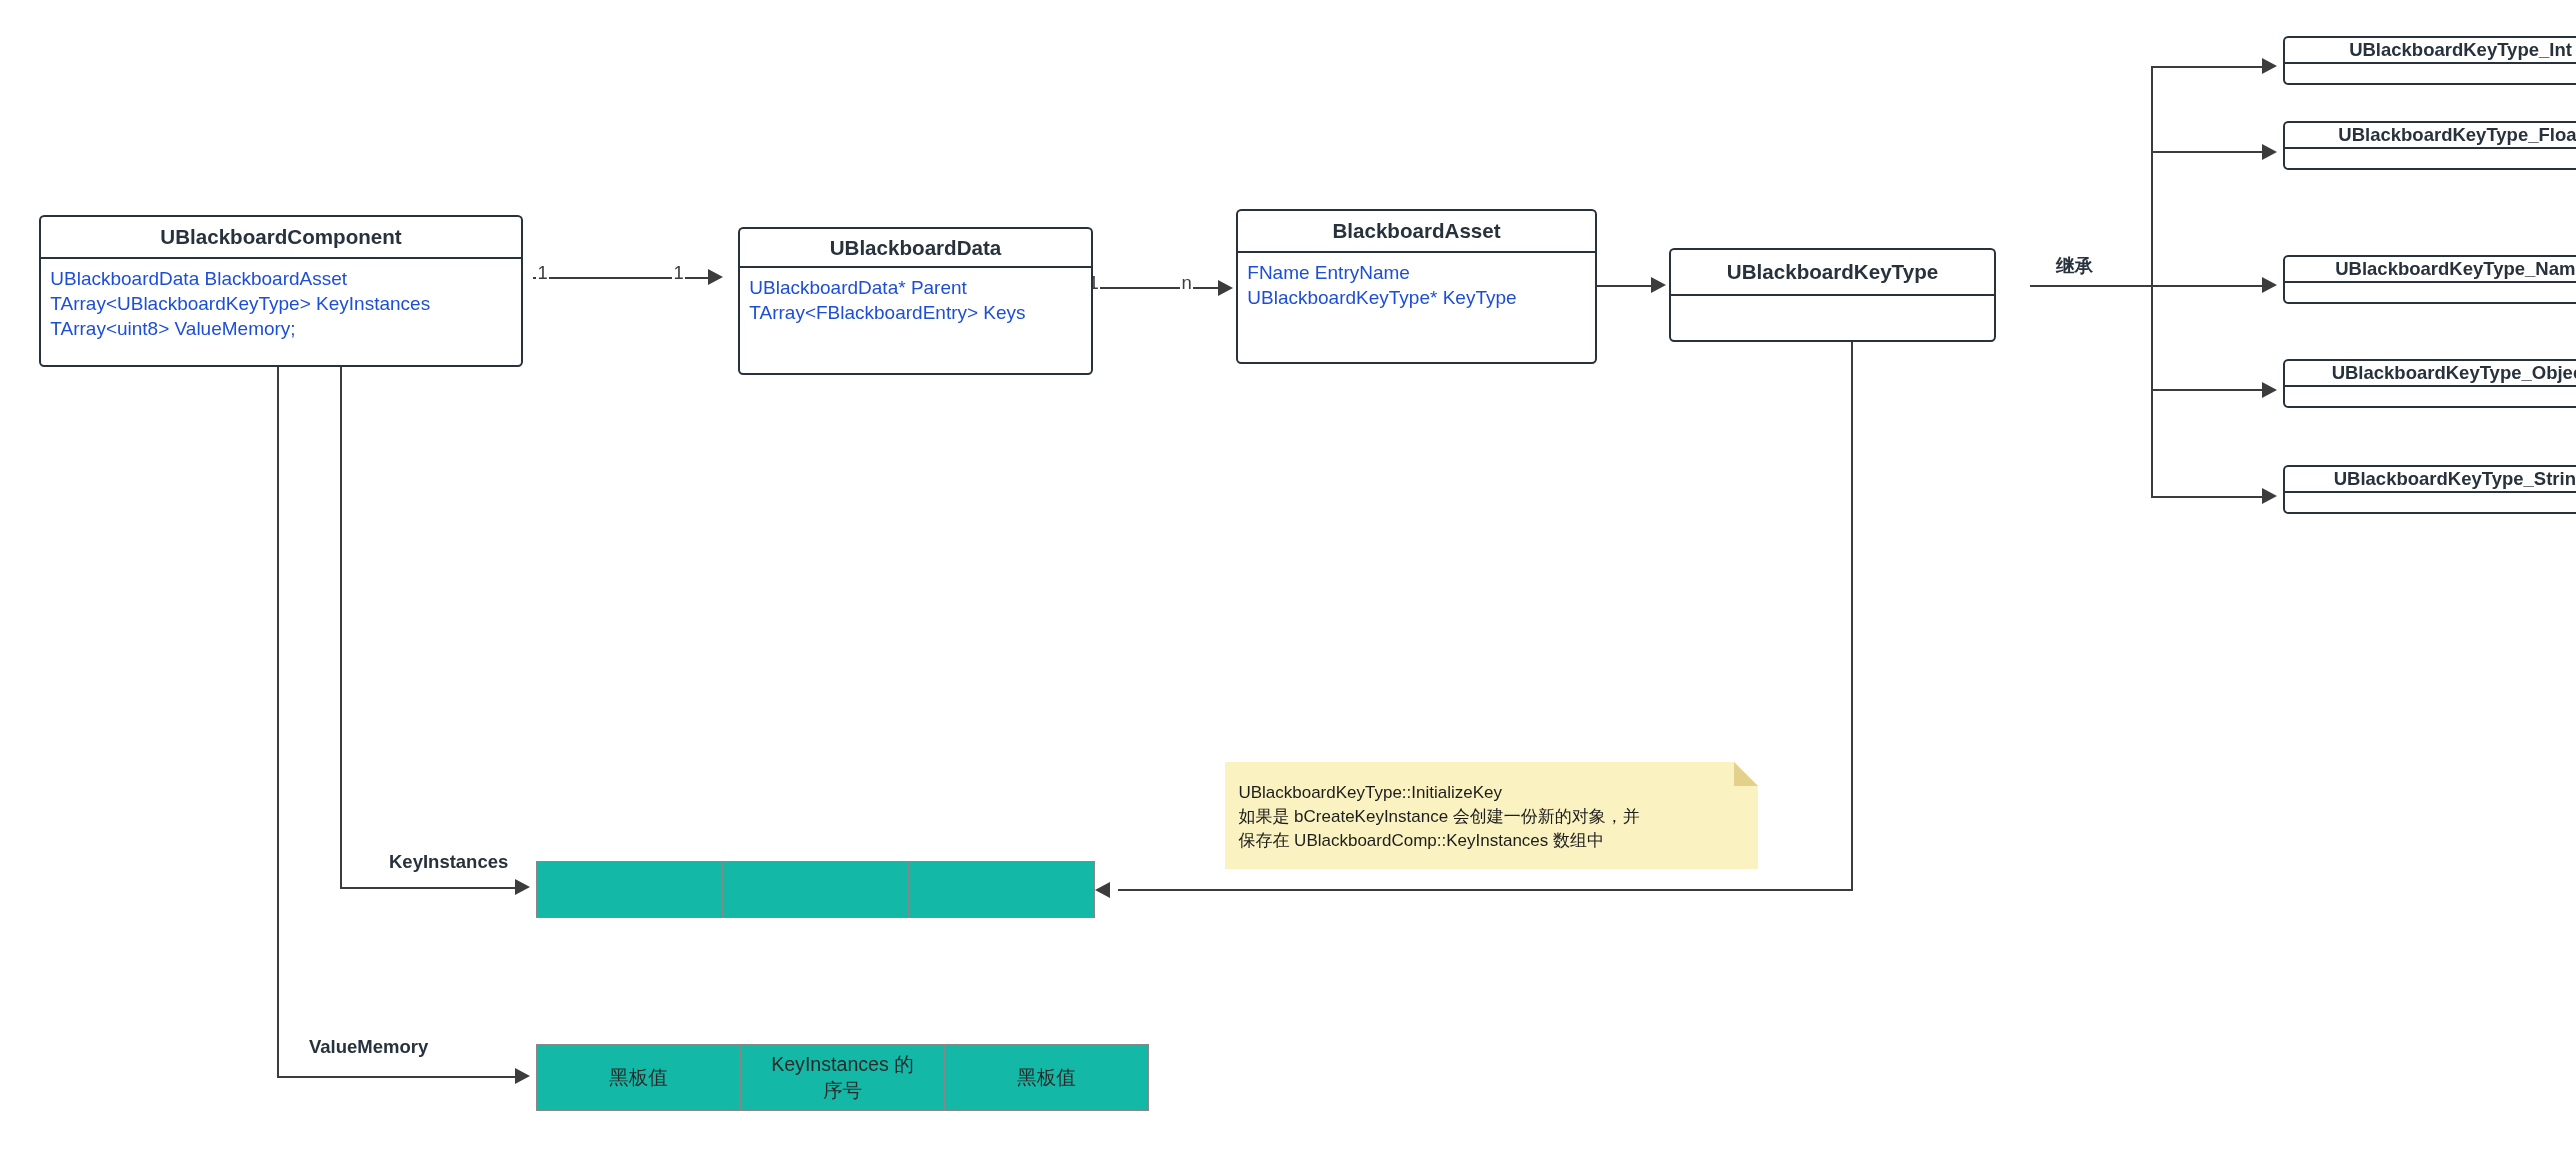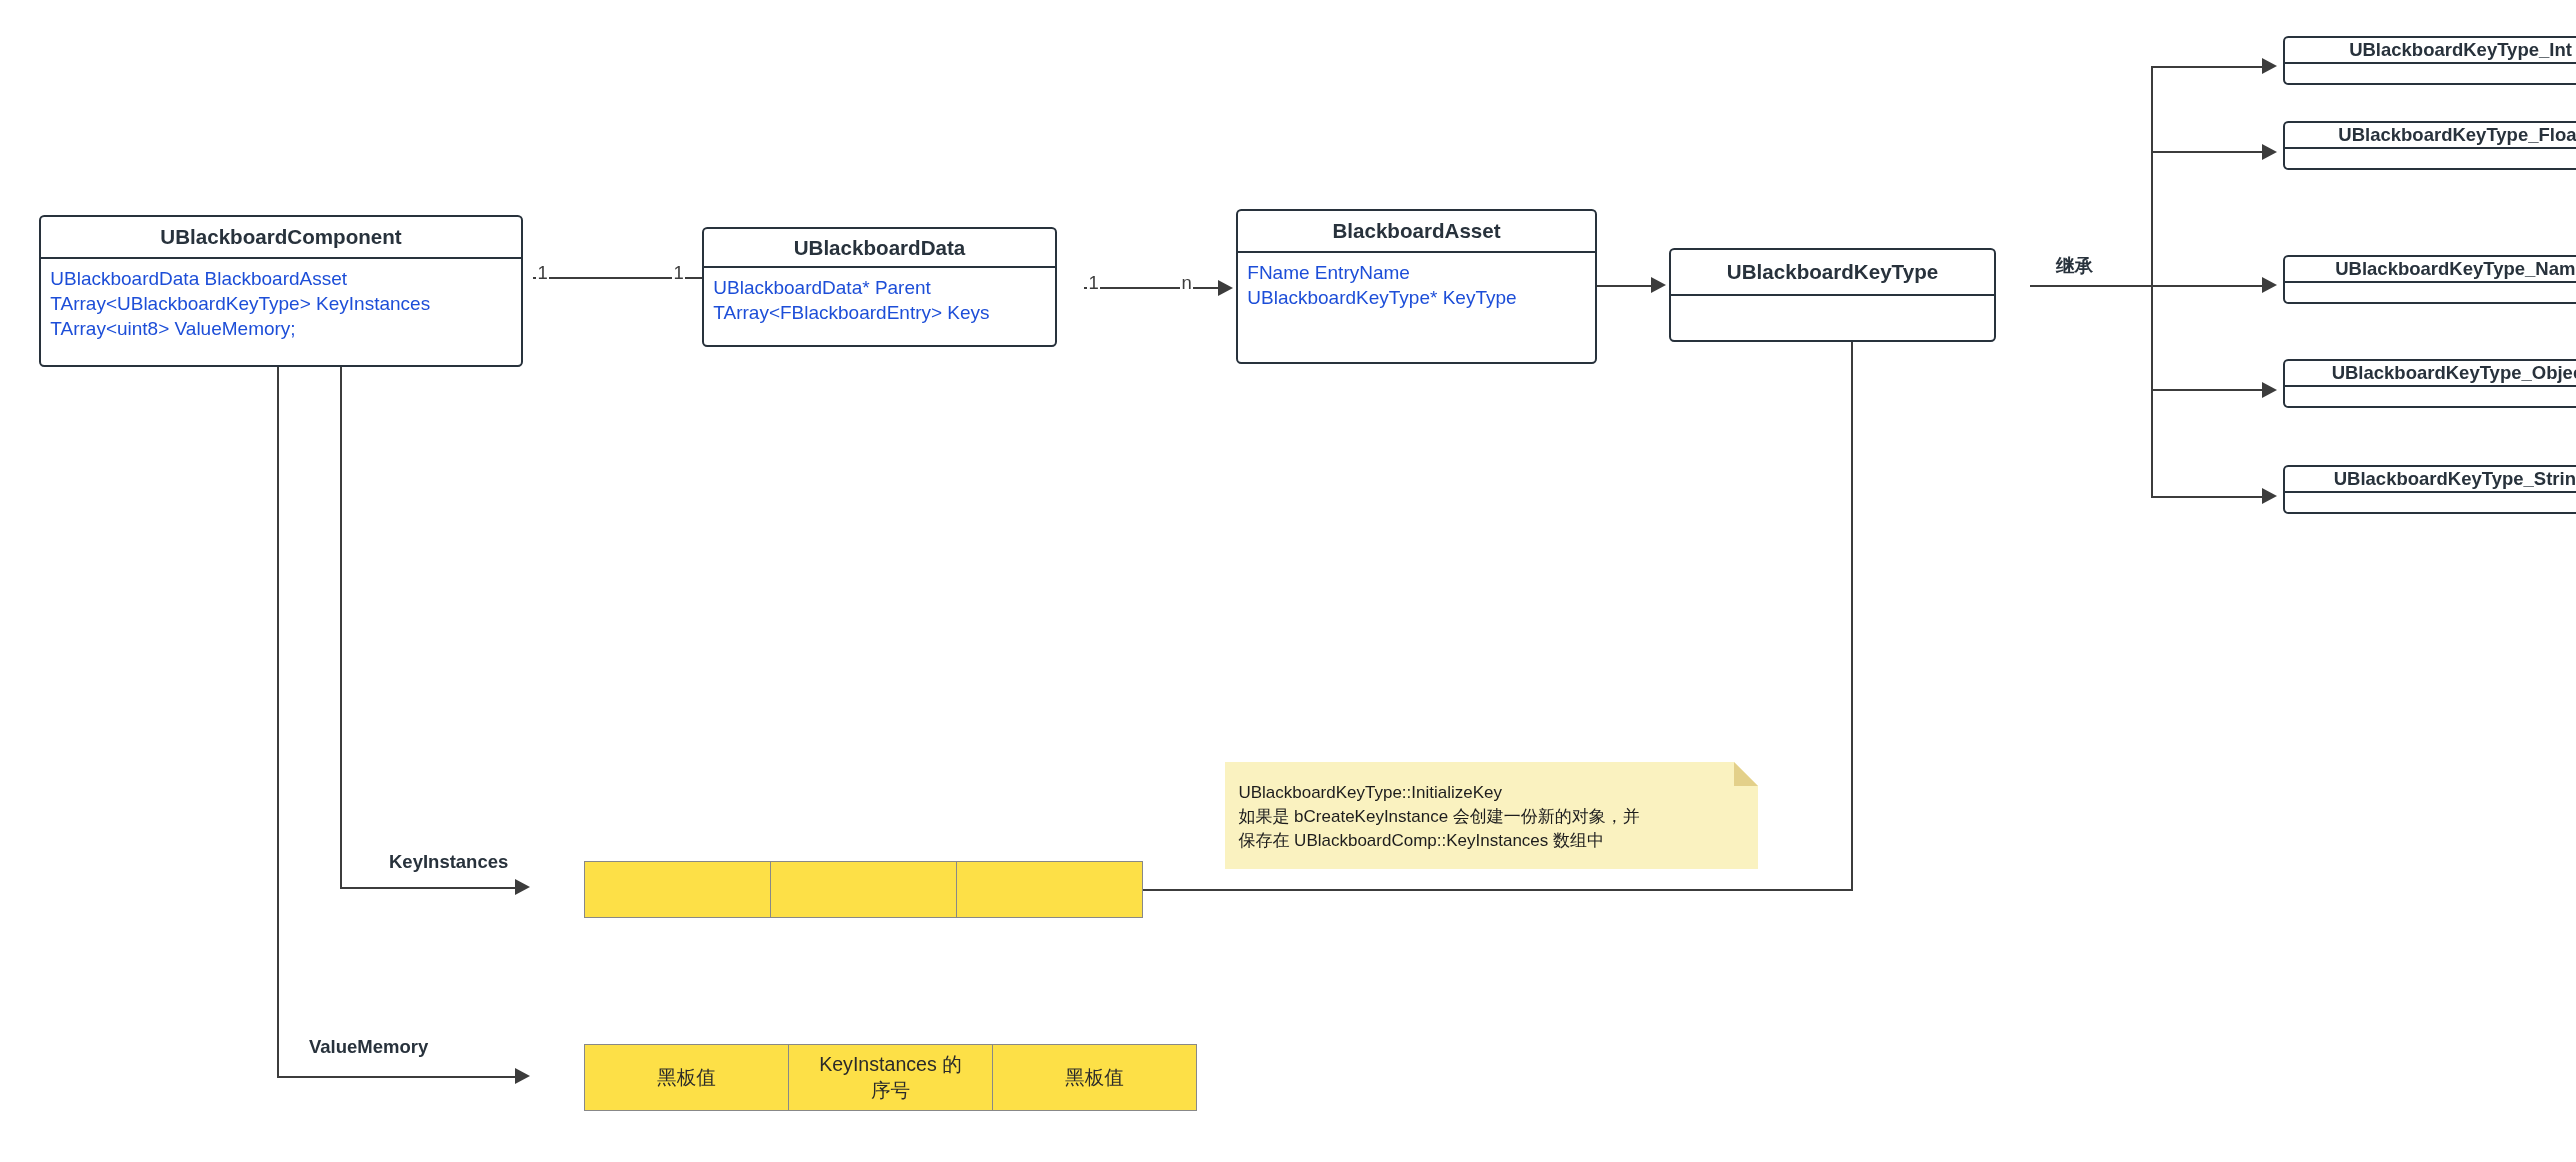--- a/index.html
+++ b/index.html
@@ -51,21 +51,21 @@
     padding: 7.2px 9.3px 0 9.3px;
     line-height: 1.32;
     white-space: pre-line;
   }
 
   
   .box-component { left: 39px;  top: 215px; width: 484px;  height: 152px; }
   .box-component .uml-title { height: 40px; font-size: 20.6px; }
   .box-component .uml-body  { font-size: 19px; }
 
-  .box-data { left: 702px; top: 227px; width: 355px; height: 120px; }
+  .box-data { left: 738px; top: 227px; width: 355px; height: 148px; }
   .box-data .uml-title { height: 37px; font-size: 20.6px; }
   .box-data .uml-body  { font-size: 19px; }
 
   .box-entry { left: 1236px; top: 209px; width: 361px; height: 155px; }
   .box-entry .uml-title { height: 40px; font-size: 20.6px; }
   .box-entry .uml-body  { font-size: 19px; }
 
   .box-keytype { left: 1669px; top: 248px; width: 327px; height: 94px; }
   .box-keytype .uml-title { height: 44px; font-size: 20.6px; }
   .box-keytype .uml-body  { font-size: 19px; }
@@ -133,23 +133,22 @@
     z-index: 4;
     white-space: nowrap;
   }
 
   
   .array-table {
     position: absolute;
     display: flex;
     box-sizing: border-box;
     border: 1.5px solid #888888;
-    background: #fde047;
+    background: #14b8a6;
     z-index: 5;
-    margin-left: 48px;
   }
   .array-cell {
     box-sizing: border-box;
     border-right: 1.5px solid #888888;
     display: flex;
     align-items: center;
     justify-content: center;
     text-align: center;
     color: #2a2a2a;
     line-height: 1.3;

